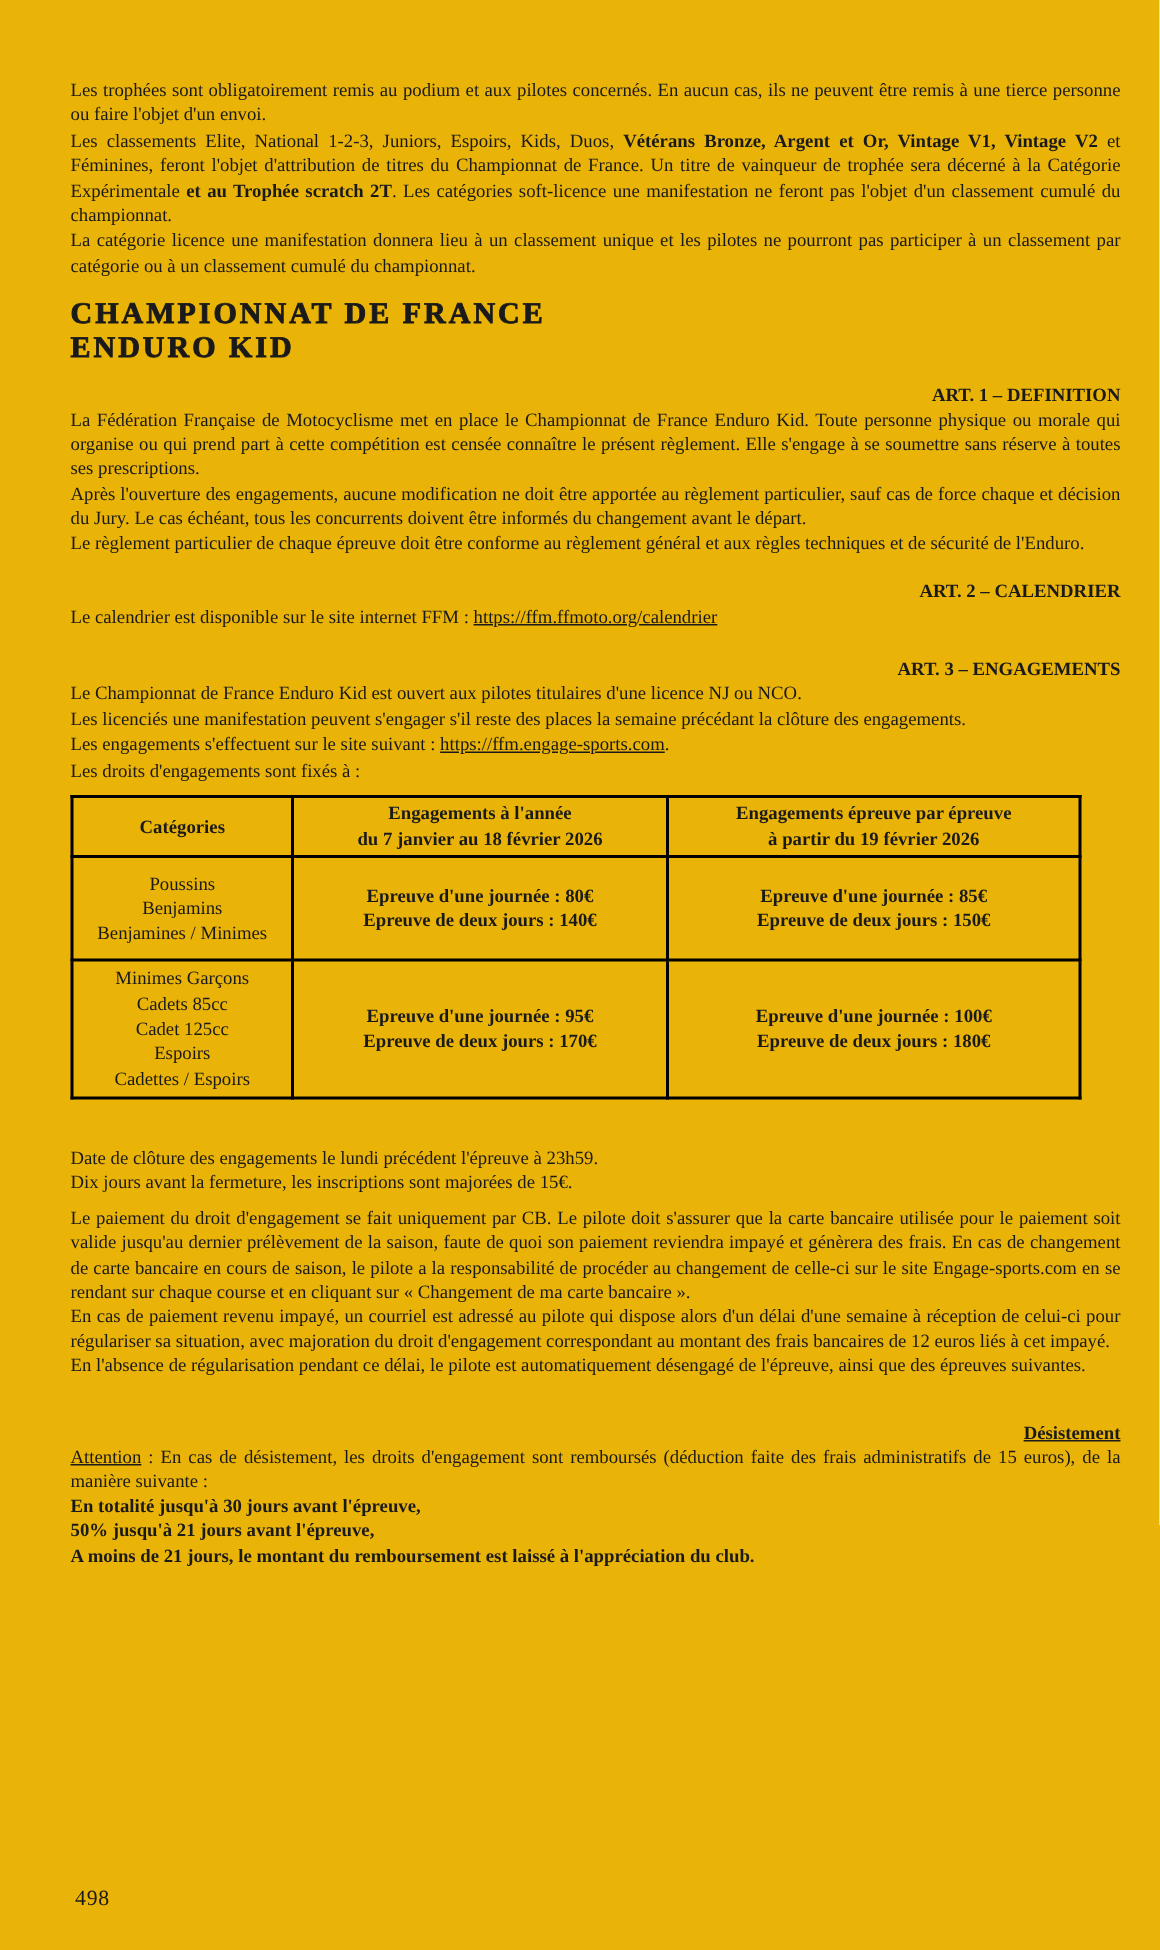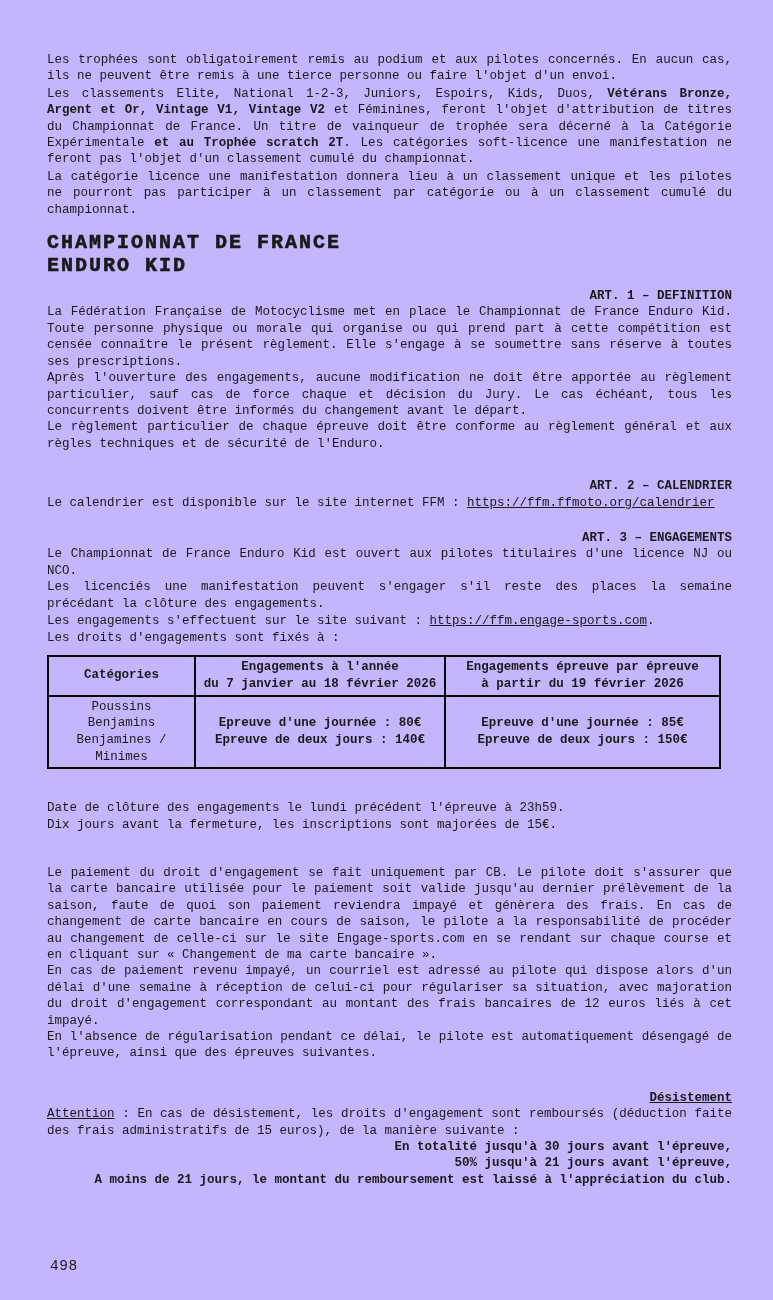--- a/index.html
+++ b/index.html
@@ -5,46 +5,46 @@
   html, body {
     margin: 0;
     padding: 0;
     background: #ffffff;
     color: #1a1a1a;
   }
   .page {
     position: relative;
     width: 773px;
     height: 1300px;
-    background: #c4b5fd;
-    font-family: Liberation Mono, monospace;
+    background: #eab308;
+    font-family: Liberation Serif, serif;
     font-size: 12.5px;
     line-height: 16.4px;
     box-sizing: border-box;
-    padding: 52px 41px 0 47px;
+    padding: 52px 26px 0 47px;
     overflow: hidden;
   }
   p { margin: 0; text-align: justify; }
   .gap { margin-top: 1px; }
   .b { font-weight: bold; }
   .u { text-decoration: underline; }
   .doc-title {
     font-weight: bold;
     font-size: 20px;
     line-height: 23px;
     letter-spacing: 2px;
     -webkit-text-stroke: 0.6px #1a1a1a;
     margin-top: 13px;
   }
   .art-heading {
     font-weight: bold;
     text-align: right;
   }
   .art1 { margin-top: 11px; }
-  .art2 { margin-top: 26px; }
+  .art2 { margin-top: 16px; }
   .art3 { margin-top: 19px; }
   a.doclink {
     color: #1a1a1a;
     text-decoration: underline;
     cursor: pointer;
   }
   table.fees {
     border-collapse: collapse;
     margin-top: 8px;
     width: 672px;
@@ -63,21 +63,21 @@
   table.fees th { font-weight: bold; height: 34px; }
   td.cat { font-weight: normal; }
   td.fee { font-weight: bold; }
   tr.row1 td { height: 63px; }
   tr.row2 td { height: 86px; }
   col.c1 { width: 147px; }
   col.c2 { width: 250px; }
   col.c3 { width: 275px; }
   .closing { margin-top: 31px; }
   .withdrawal { margin-top: 28px; }
-  .bold-line { font-weight: bold; text-align: right; }
+  .bold-line { font-weight: bold; text-align: left; }
   .page-number {
     position: absolute;
     left: 50px;
     bottom: 26px;
     font-size: 14.5px;
     letter-spacing: 0.5px;
   }
 </style>
 </head>
 <body>
@@ -131,29 +131,40 @@
     </tr>
     <tr class="row1">
       <td class="cat">Poussins
 Benjamins
 Benjamines / Minimes</td>
       <td class="fee">Epreuve d'une journée : 80€
 Epreuve de deux jours : 140€</td>
       <td class="fee">Epreuve d'une journée : 85€
 Epreuve de deux jours : 150€</td>
     </tr>
+    <tr class="row2">
+      <td class="cat">Minimes Garçons
+Cadets 85cc
+Cadet 125cc
+Espoirs
+Cadettes / Espoirs</td>
+      <td class="fee">Epreuve d'une journée : 95€
+Epreuve de deux jours : 170€</td>
+      <td class="fee">Epreuve d'une journée : 100€
+Epreuve de deux jours : 180€</td>
+    </tr>
   </tbody>
     </table>
 
   <div class="closing">
     <p>Date de clôture des engagements le lundi précédent l'épreuve à 23h59.</p>
     <p>Dix jours avant la fermeture, les inscriptions sont majorées de 15€.</p>
   </div>
 
-  <div class="gap" style="margin-top:32px;">
+  <div class="gap" style="margin-top:7px;">
     <p>Le paiement du droit d'engagement se fait uniquement par CB. Le pilote doit s'assurer que la carte bancaire utilisée pour le paiement soit valide jusqu'au dernier prélèvement de la saison, faute de quoi son paiement reviendra impayé et génèrera des frais. En cas de changement de carte bancaire en cours de saison, le pilote a la responsabilité de procéder au changement de celle-ci sur le site Engage-sports.com en se rendant sur chaque course et en cliquant sur « Changement de ma carte bancaire ».</p>
     <p>En cas de paiement revenu impayé, un courriel est adressé au pilote qui dispose alors d'un délai d'une semaine à réception de celui-ci pour régulariser sa situation, avec majoration du droit d'engagement correspondant au montant des frais bancaires de 12 euros liés à cet impayé.</p>
     <p>En l'absence de régularisation pendant ce délai, le pilote est automatiquement désengagé de l'épreuve, ainsi que des épreuves suivantes.</p>
   </div>
 
   <div class="withdrawal">
     <p class="art-heading u">Désistement</p>
     <p><span class="u">Attention</span><span> : En cas de désistement, les droits d'engagement sont remboursés (déduction faite des frais administratifs de 15 euros), de la manière suivante :</span></p>
     <p class="bold-line">En totalité jusqu'à 30 jours avant l'épreuve,</p>
     <p class="bold-line">50% jusqu'à 21 jours avant l'épreuve,</p>

